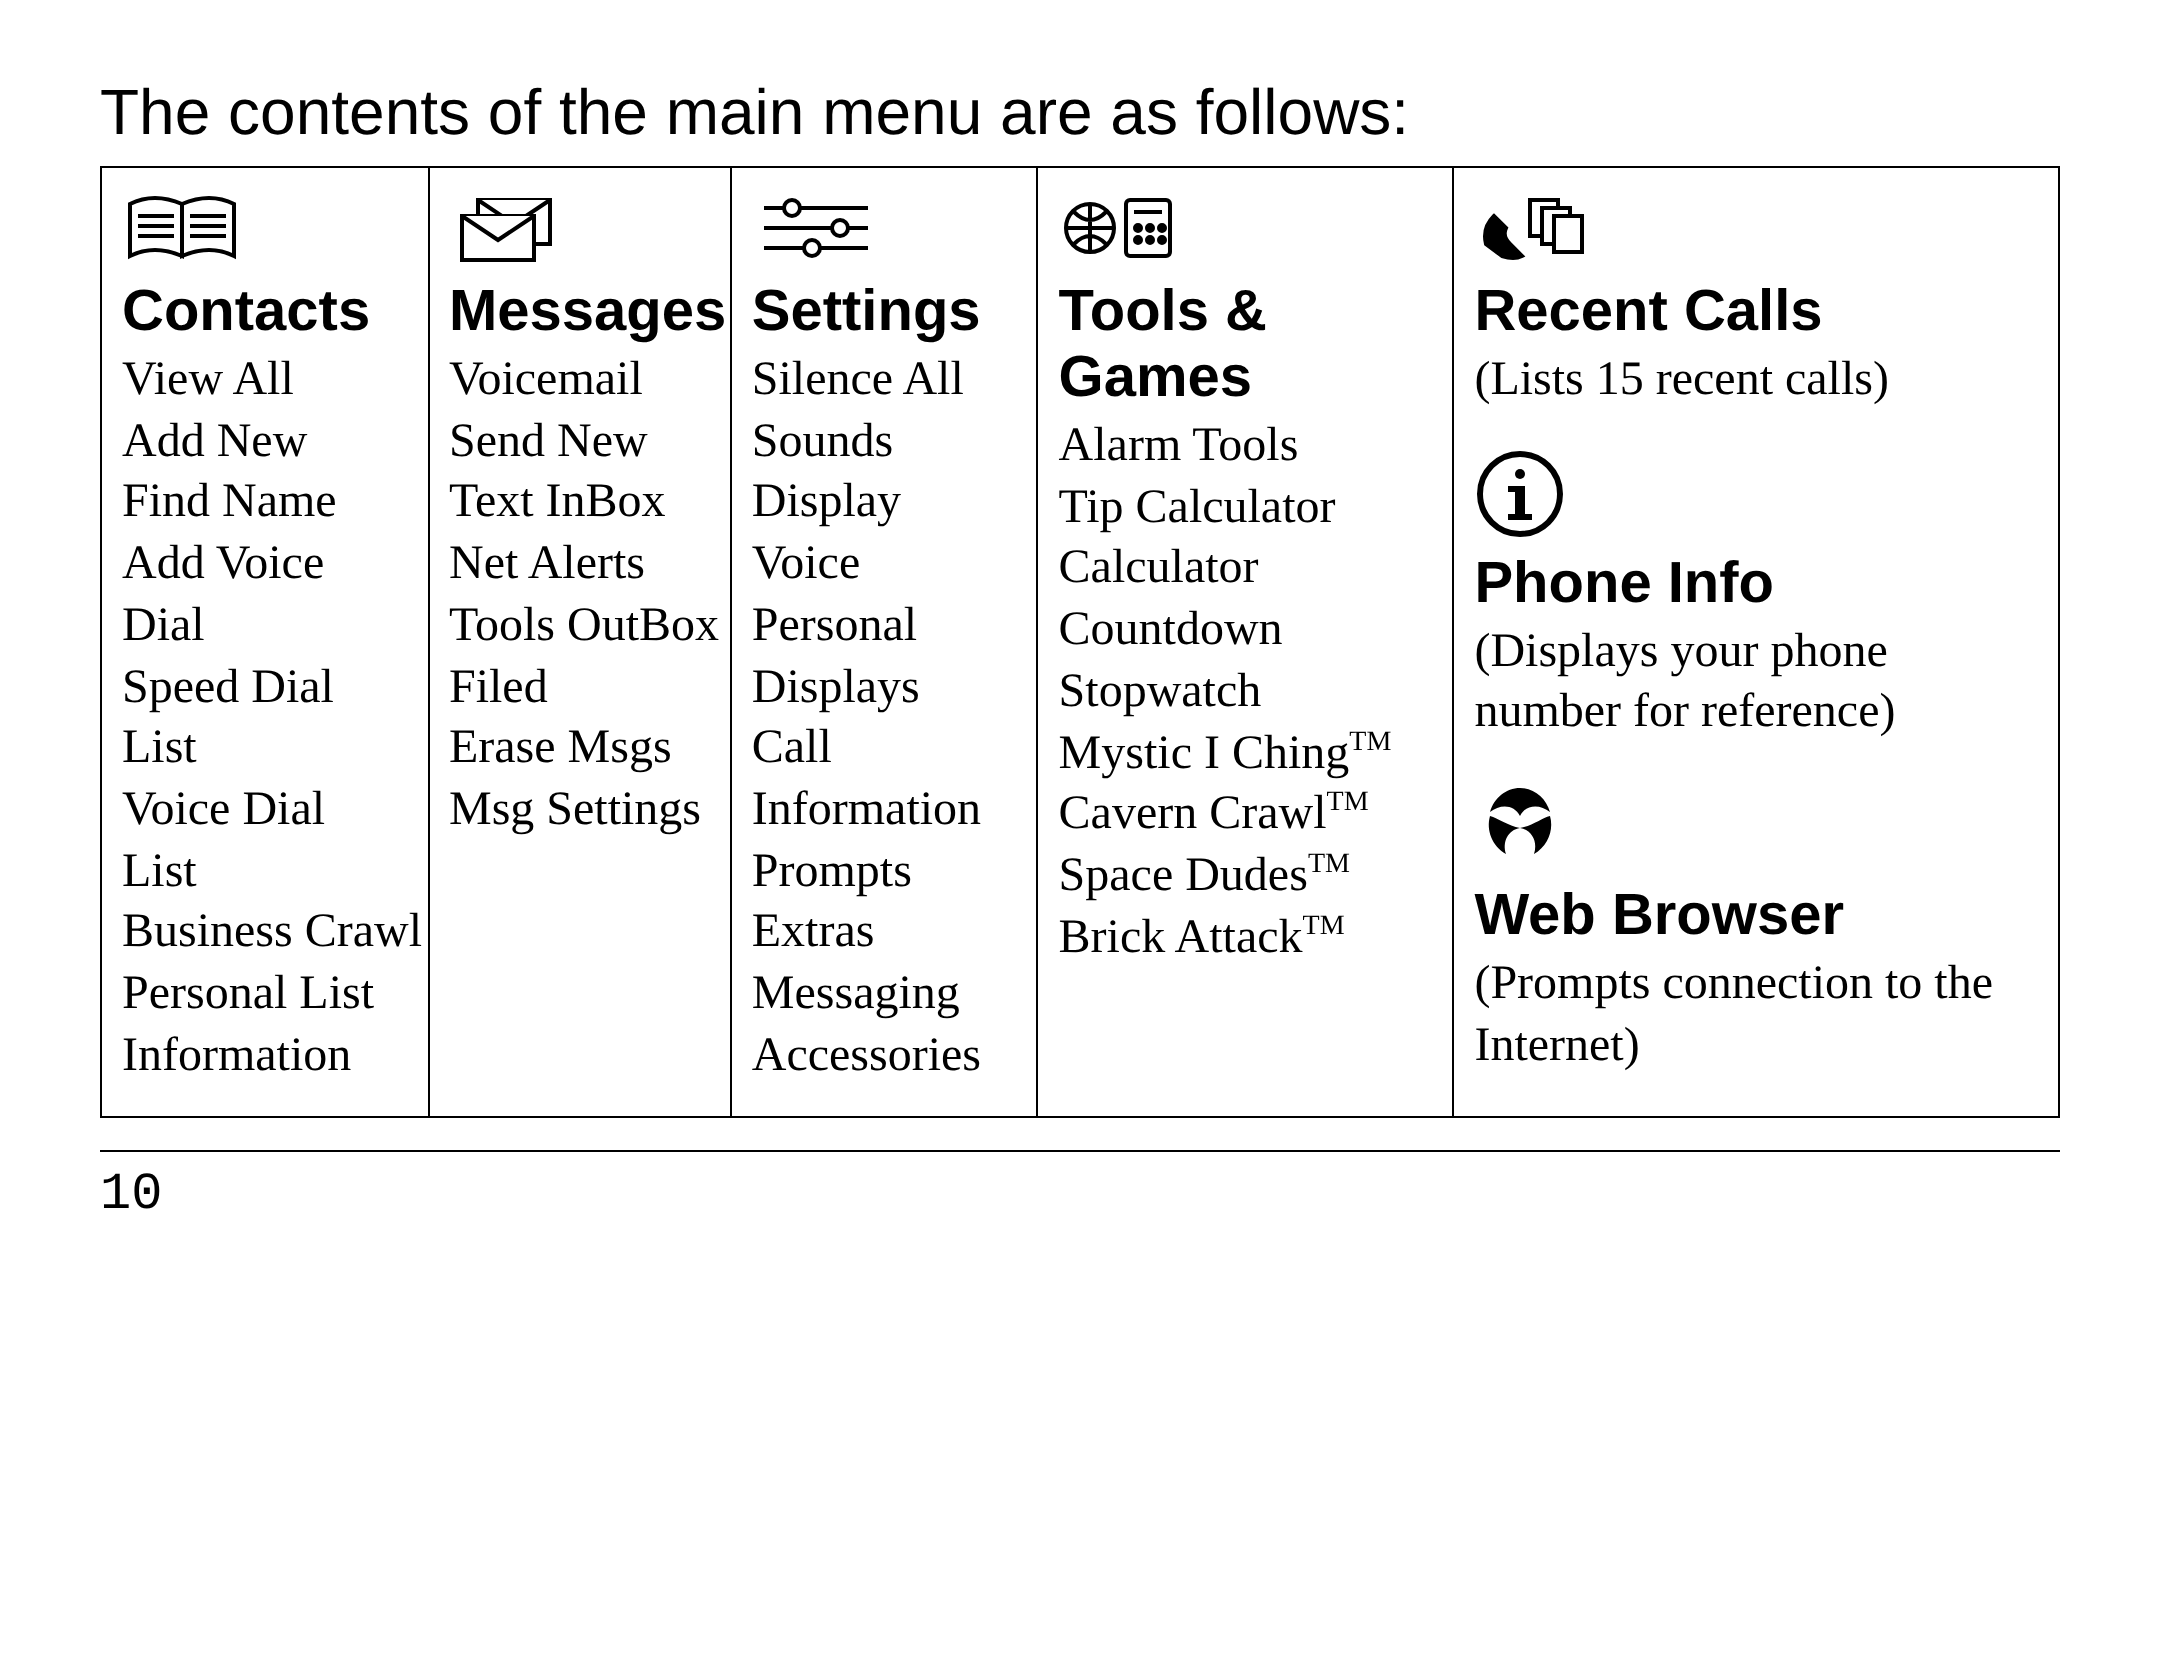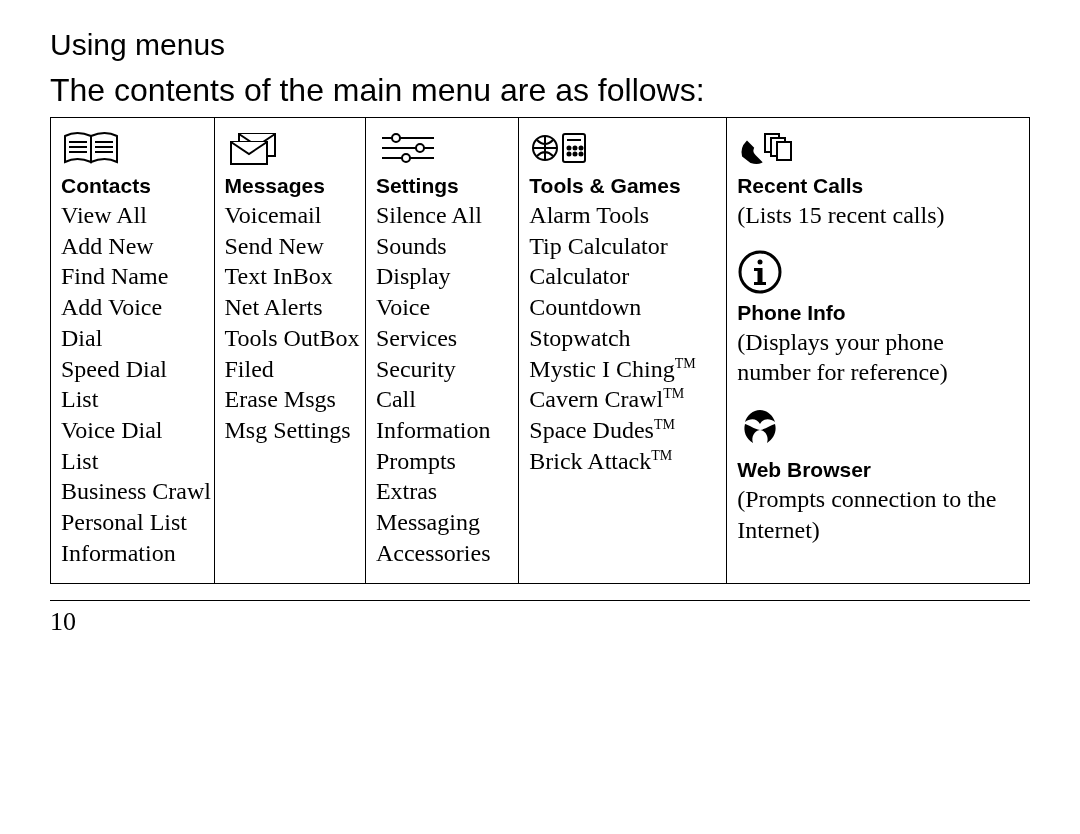--- a/index.html
+++ b/index.html
@@ -41,21 +41,21 @@
   .col3 { width: 206px; }
   .col4 { width: 300px; }
   .icon {
     display: block;
     width: 64px;
     height: 40px;
   }
   .icon svg { width: 100%; height: 100%; }
   .heading {
     font-weight: 700;
-    font-size: 21px;
+    font-size: 29px;
     margin: 6px 0 2px 0;
   }
   ul.items {
     list-style: none;
     margin: 2px 0 0 0;
     padding: 0;
     font-family: "Times New Roman", Times, serif;
     font-size: 24px;
     line-height: 1.28;
   }
@@ -79,30 +79,29 @@
     height: 46px;
     margin: 6px 0 4px 0;
   }
   .sub-icon svg { width: 100%; height: 100%; }
   .footer {
     width: 980px;
     margin: 16px 0 0 0;
     border-top: 1.5px solid #000;
     display: flex;
     justify-content: space-between;
-    font-family: Liberation Serif, serif;
+    font-family: Liberation Mono, monospace;
     font-size: 26px;
     padding-top: 6px;
   }
 </style>
 </head>
 <body>
 
 <div class="page">
-  <div class="section-title">Using menus</div>
   <div class="intro">The contents of the main menu are as follows:</div>
 
   <table class="menu">
     <colgroup>
       <col class="col0">
         <col class="col1">
         <col class="col2">
         <col class="col3">
         <col class="col4">
     </colgroup>
@@ -177,22 +176,22 @@
                   <circle cx="30" cy="30" r="4" fill="#fff"></circle>
             </g>
           </svg>
         </span>
         <div class="heading">Settings</div>
         <ul class="items">
           <li>Silence All</li>
           <li>Sounds</li>
           <li>Display</li>
           <li>Voice</li>
-          <li>Services</li>
-          <li>Security</li>
+          <li>Personal</li>
+          <li>Displays</li>
           <li>Call</li>
           <li>Information</li>
           <li>Prompts</li>
           <li>Extras</li>
           <li>Messaging</li>
           <li>Accessories</li>
         </ul>
       </td>
 
       <td>

